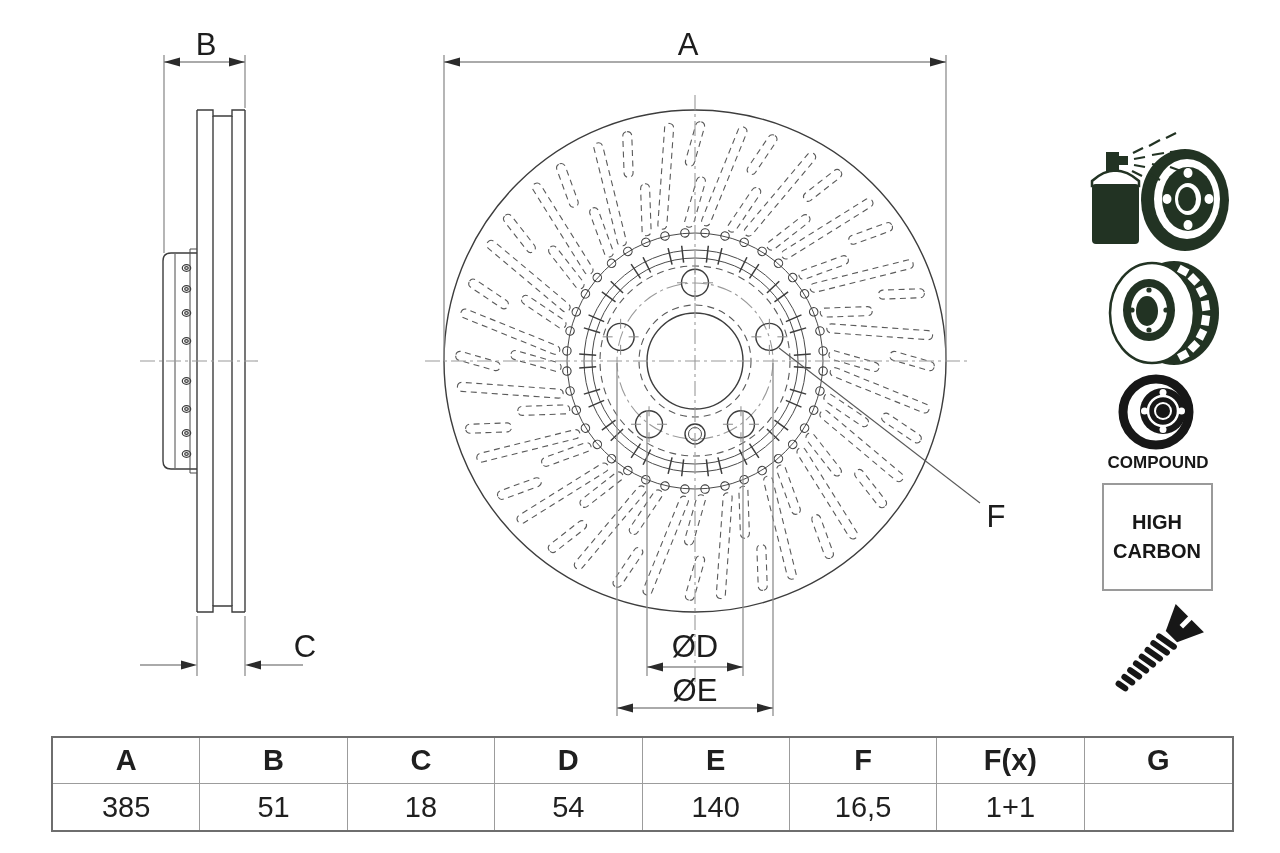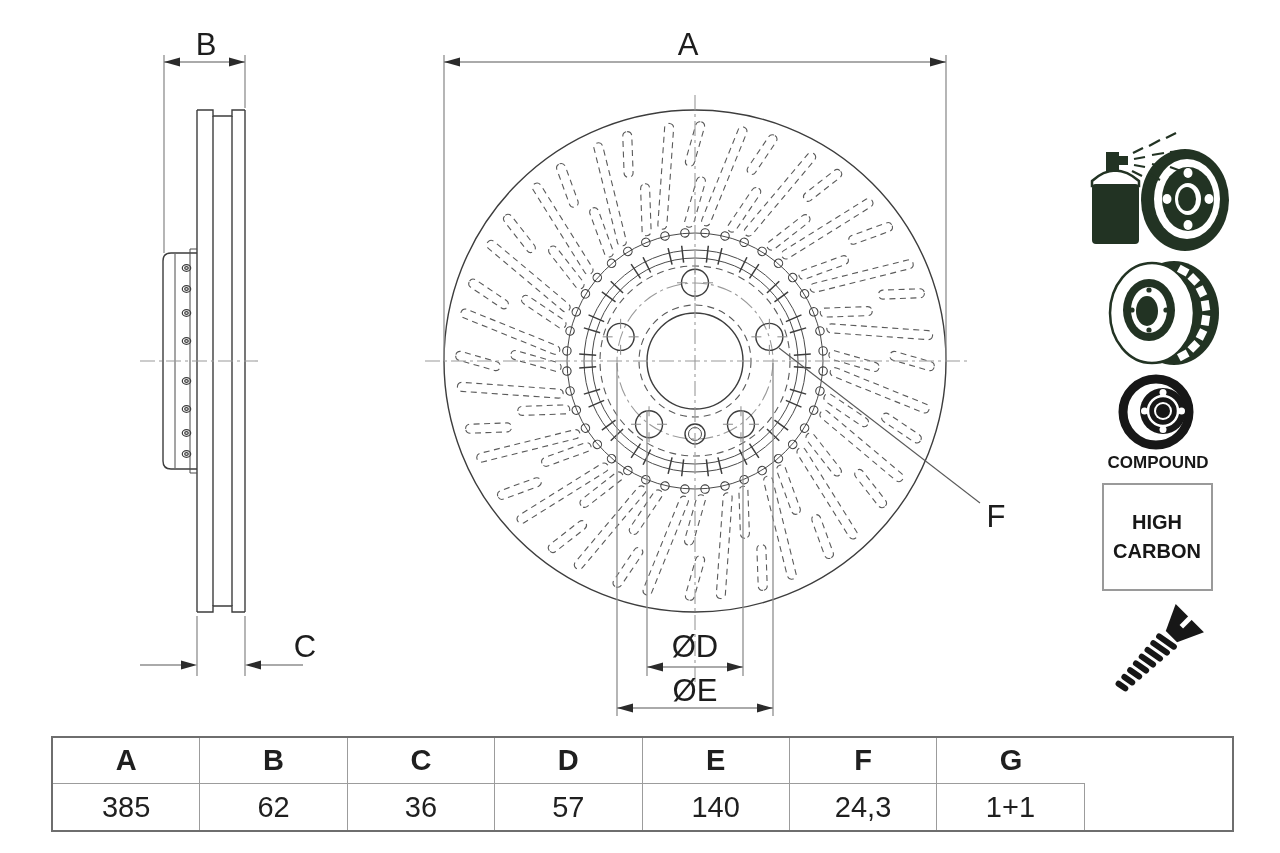--- a/index.html
+++ b/index.html
@@ -651,27 +651,28 @@
 </svg>
 
 <div class="spec-table">
   <div class="spec-row header">
     <div class="spec-cell">A</div>
     <div class="spec-cell">B</div>
     <div class="spec-cell">C</div>
     <div class="spec-cell">D</div>
     <div class="spec-cell">E</div>
     <div class="spec-cell">F</div>
+    <div class="spec-cell">F(x)</div>
     <div class="spec-cell">G</div>
   </div>
   <div class="spec-row values">
     <div class="spec-cell">385</div>
-    <div class="spec-cell">62</div>
-    <div class="spec-cell">36</div>
-    <div class="spec-cell">57</div>
+    <div class="spec-cell">51</div>
+    <div class="spec-cell">18</div>
+    <div class="spec-cell">54</div>
     <div class="spec-cell">140</div>
-    <div class="spec-cell">24,3</div>
+    <div class="spec-cell">16,5</div>
     <div class="spec-cell">1+1</div>
     <div class="spec-cell"></div>
   </div>
 </div>
 
 </div>
 
 </body></html>

